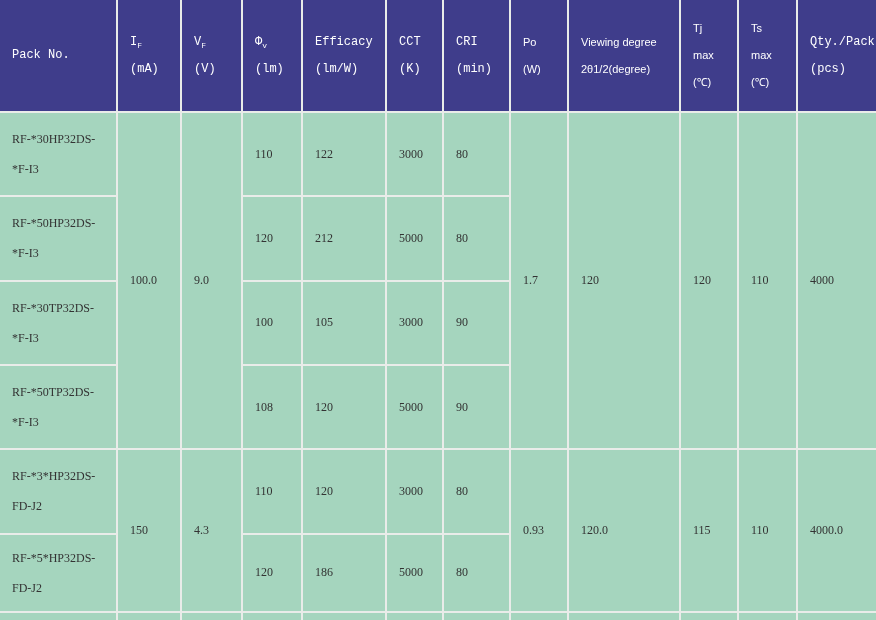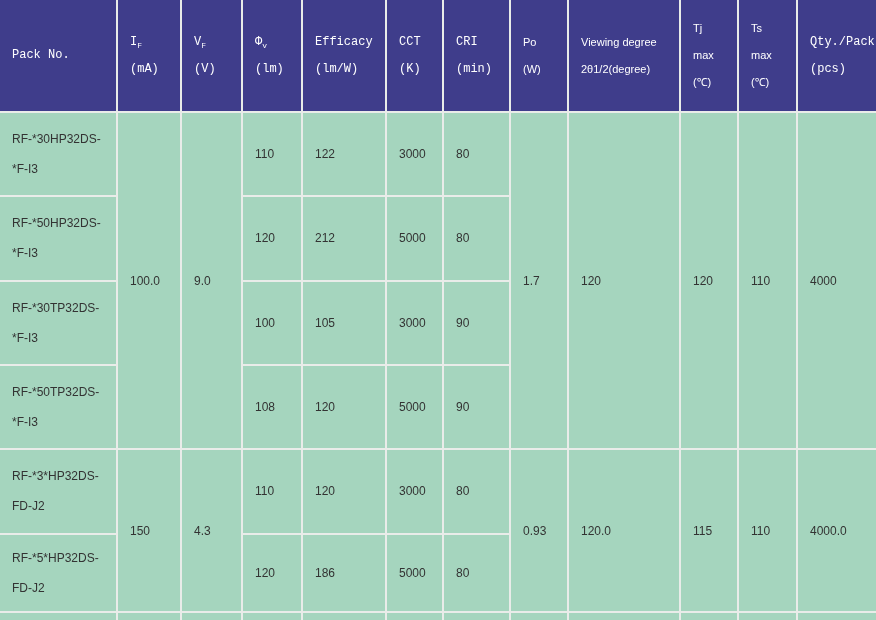--- a/index.html
+++ b/index.html
@@ -32,21 +32,21 @@
   }
   thead th{
     background:var(--header-bg);
     color:var(--header-text);
     font-weight:normal;
   }
   .mono{font-family:"Liberation Mono","DejaVu Sans Mono",monospace;font-size:12px;}
   .sans{font-family:Liberation Sans, sans-serif;font-size:11px;margin-left:24px;}
   .hl{line-height:27px;}
   sub{font-size:8px;line-height:0;}
-  td{font-family:Liberation Sans, sans-serif;font-size:12px;margin-left:36px;}
+  td{font-family:Liberation Serif, serif;font-size:12px;margin-left:36px;}
   .pl{line-height:30px;white-space:nowrap;}
   tr.hdr{height:112px;}
   tr.r{height:84px;}
   tr.r-last{height:78px;}
   tr.sliver{height:8px;}
   tr.sliver td{padding:0;}
 </style>
 </head>
 <body>
 

